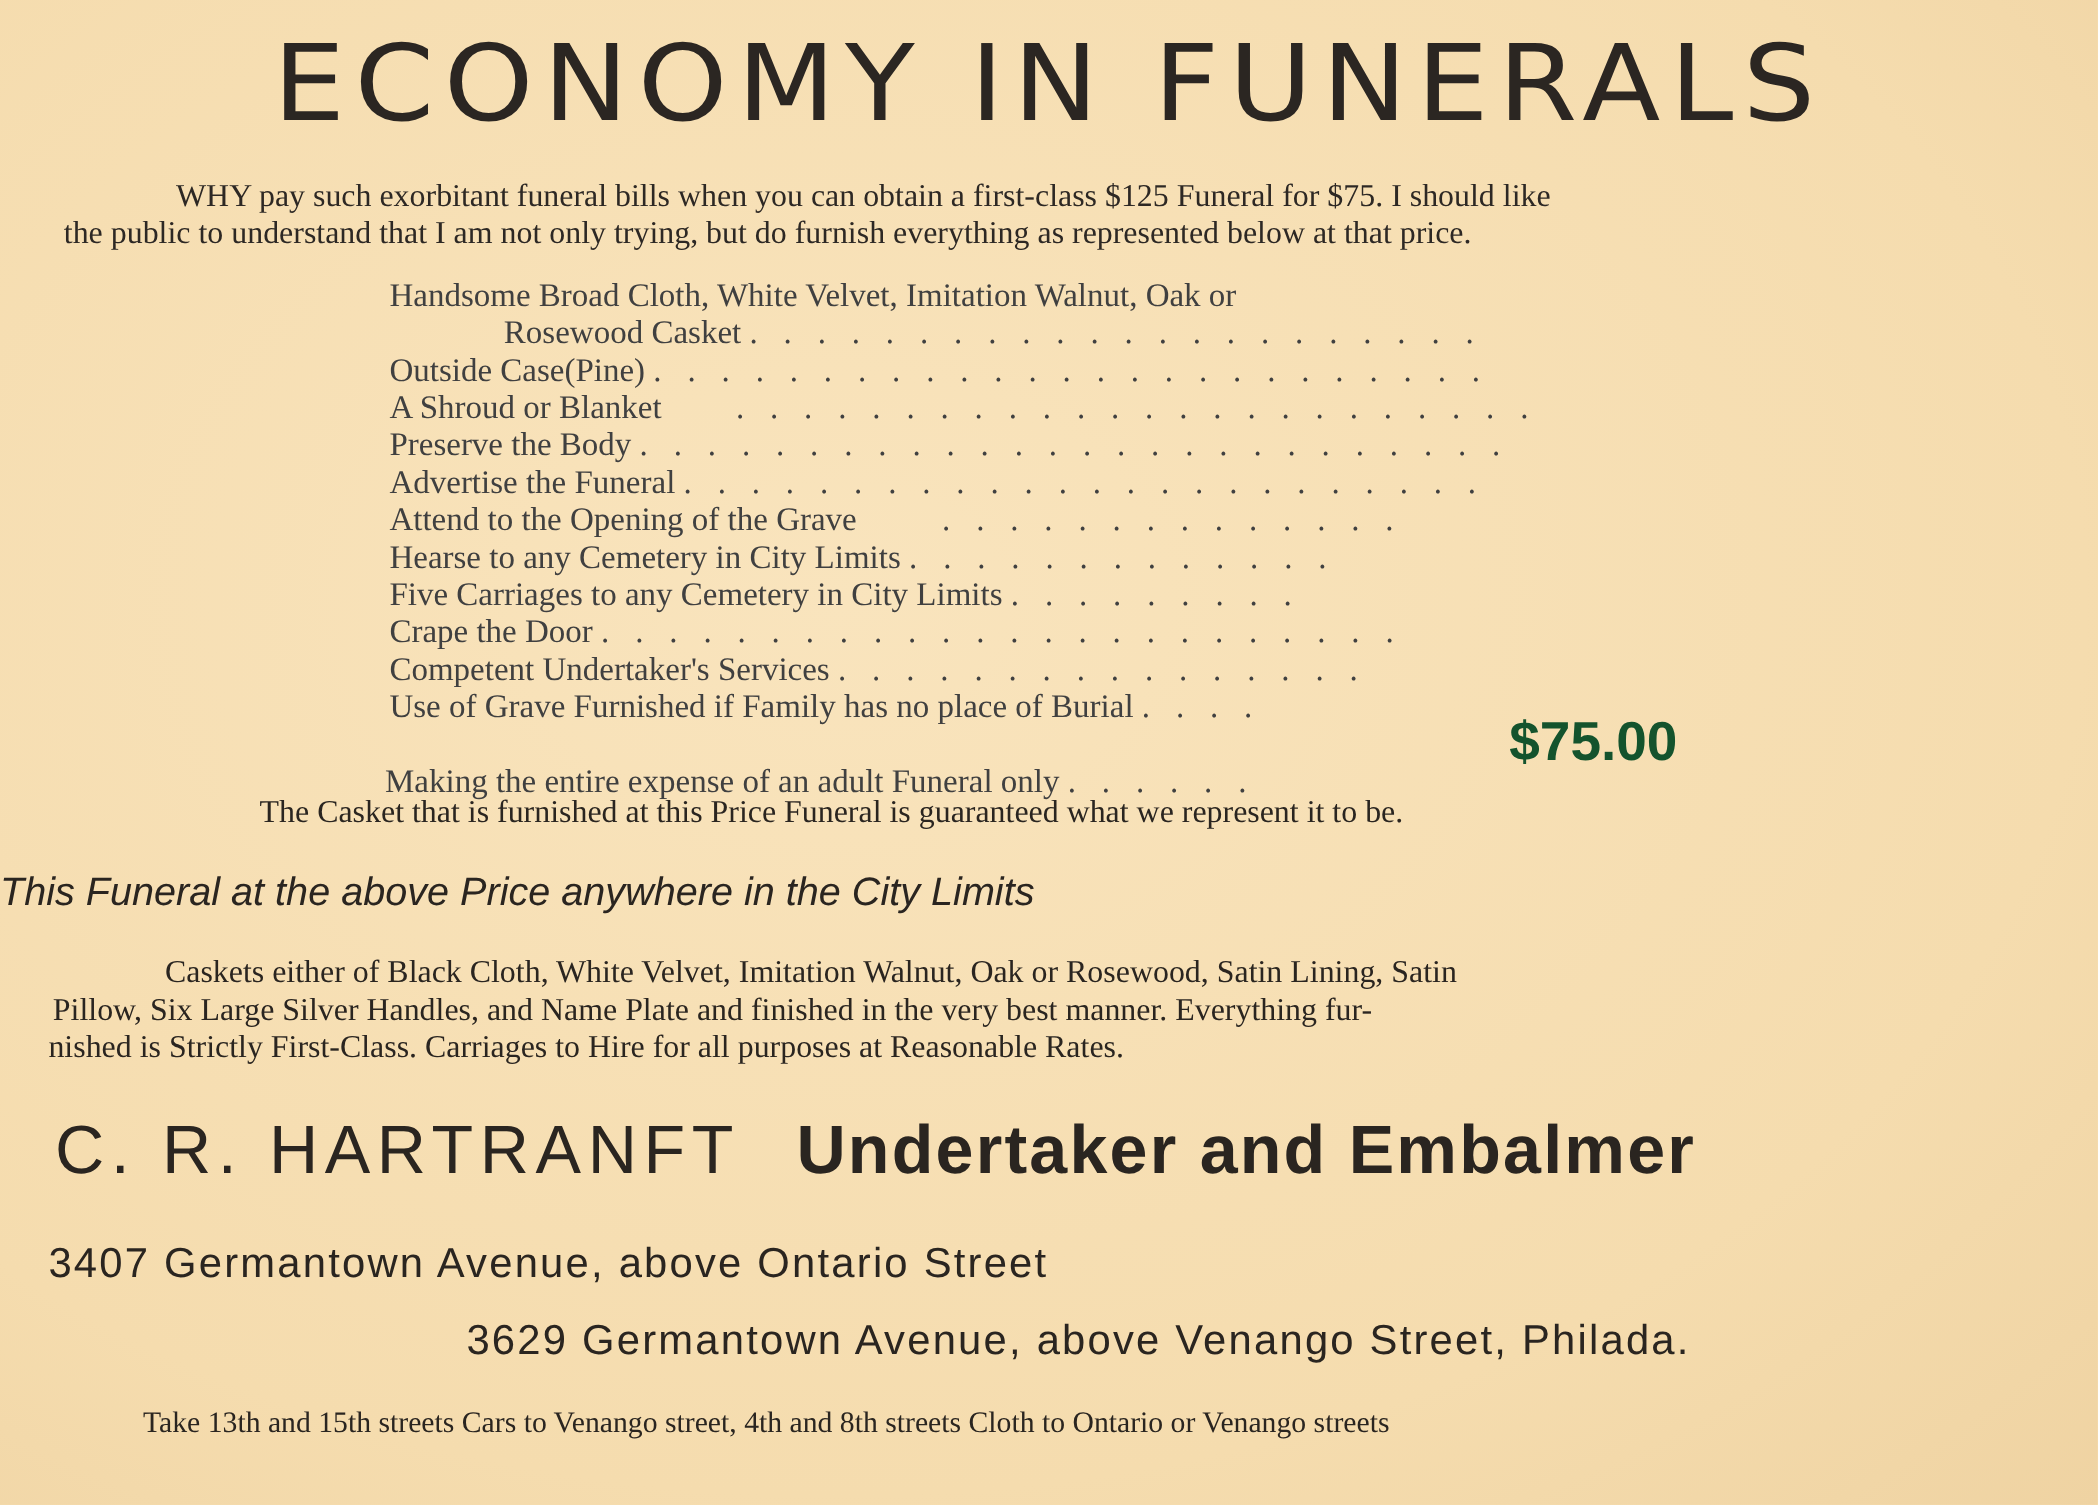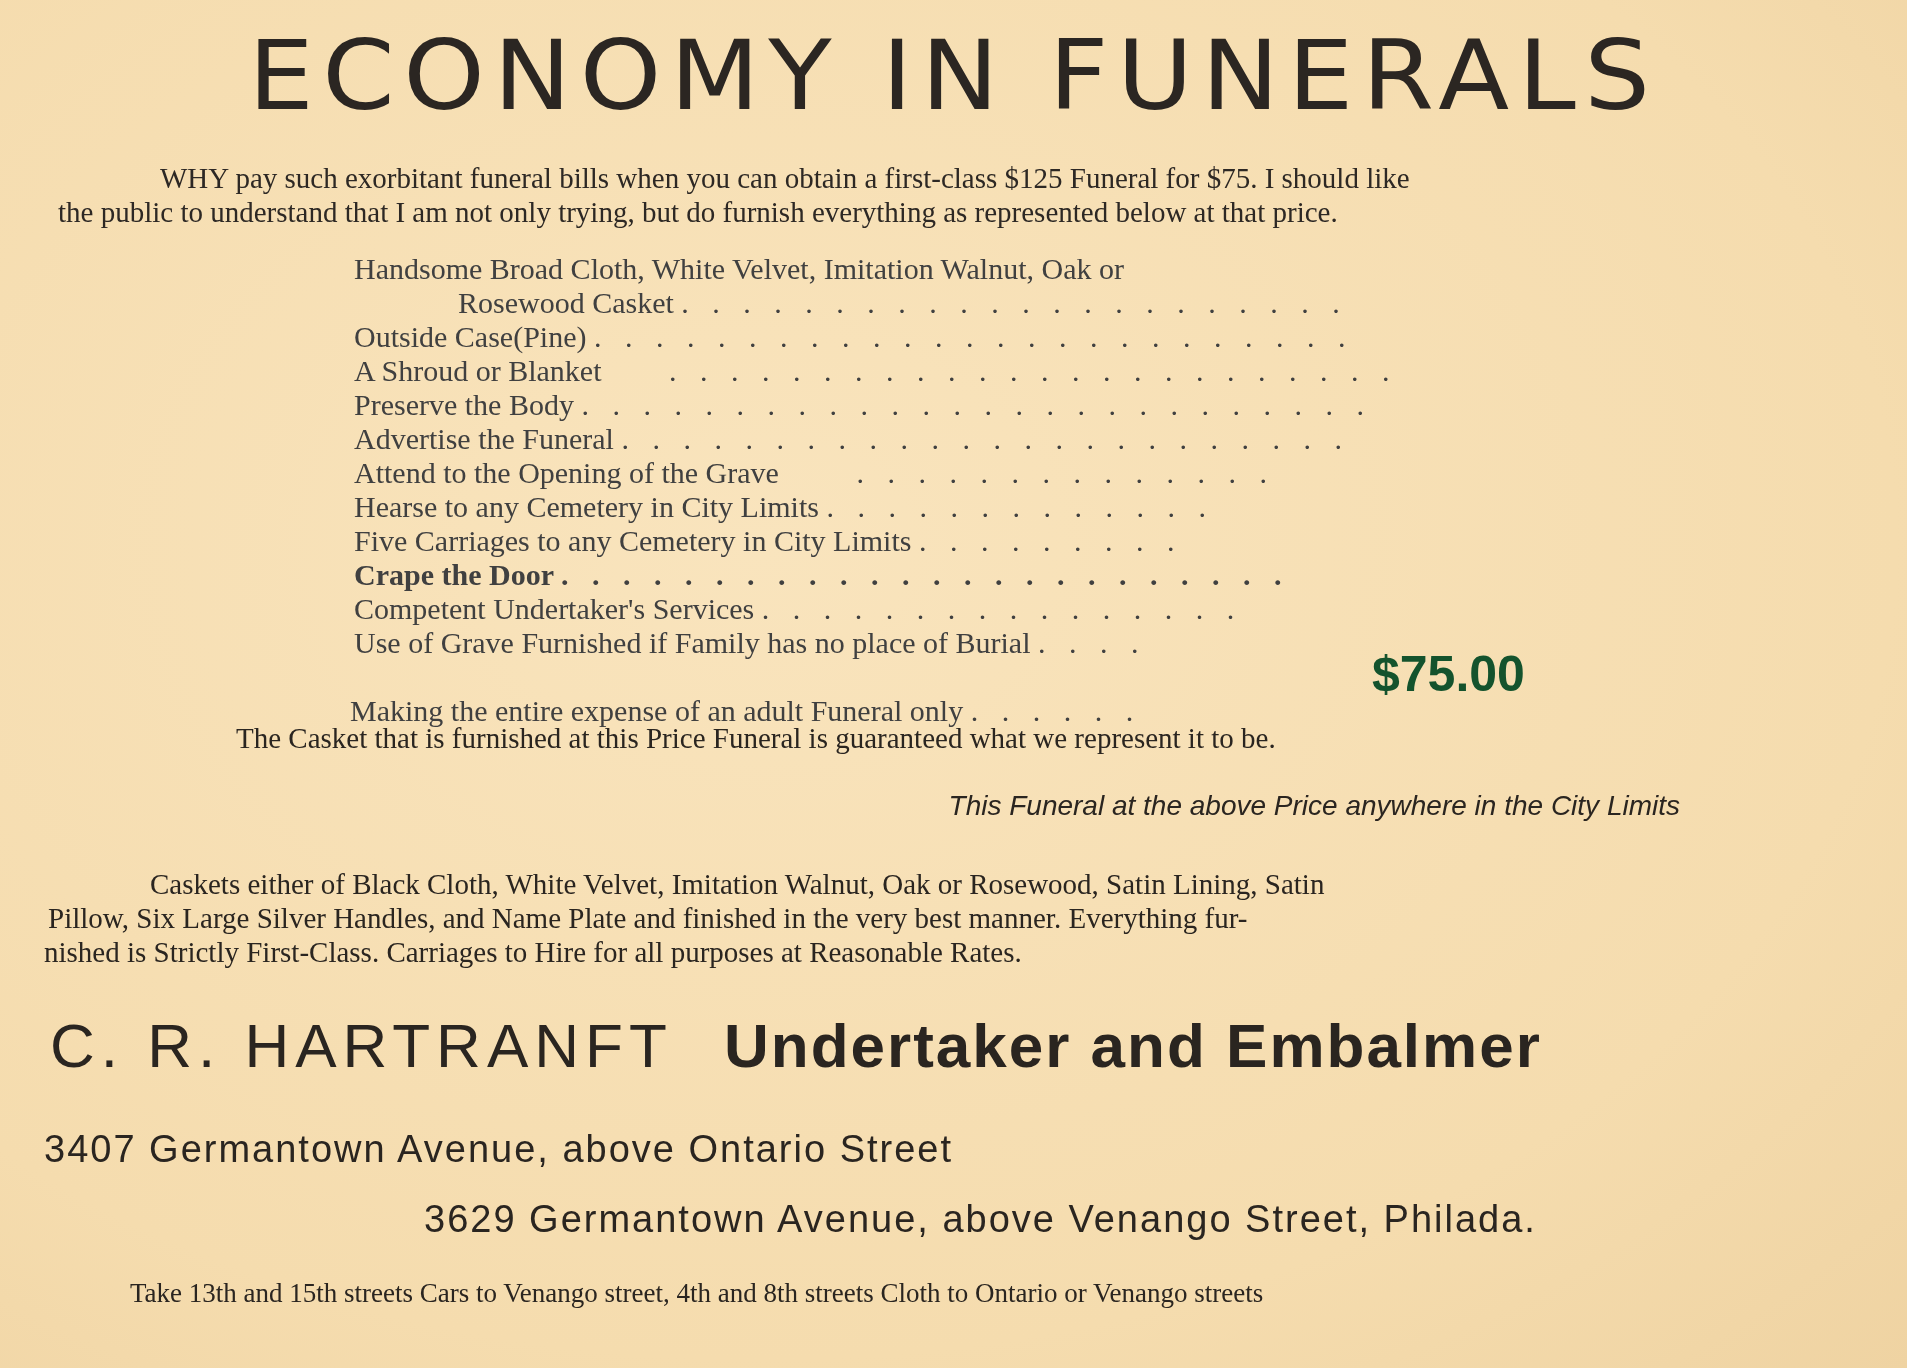--- a/index.html
+++ b/index.html
@@ -19,22 +19,22 @@
   }
   .intro { font-size: 29px; color: #2d2824; }
   .item { font-size: 30px; color: #404040; left: 354px; }
   .dots { letter-spacing: 8px; }
   .price {
     left: 1372px; top: 645px; font-family: "Liberation Sans", sans-serif;
     font-weight: bold; font-size: 50px; color: #14532d;
   }
   .guarantee { font-size: 29px; left: 236px; top: 722px; }
   .italic-line {
-    left: 0; width: 1680px; text-align: right; top: 790px;
-    font-family: "Liberation Sans", sans-serif; font-style: italic; font-size: 28px;
+    left: 0; width: 1680px; text-align: left; top: 790px;
+    font-family: "Liberation Sans", sans-serif; font-style: italic; font-size: 36px;
   }
   .para { font-size: 29px; left: 44px; width: 1820px; }
   .firm {
     left: 50px; top: 1010px; font-family: "Liberation Sans", sans-serif;
     font-size: 62px; font-weight: bold; color: #2a2520; letter-spacing: 2px;
   }
   .firm .name { font-weight: normal; letter-spacing: 6px; }
   .addr { font-family: "Liberation Sans", sans-serif; font-size: 38px; letter-spacing: 2px; }
   .cars { font-size: 27px; left: 130px; top: 1278px; }
 </style>
@@ -75,21 +75,21 @@
     <span class="dots" style="margin-left:70px;">. . . . . . . . . . . . . .</span>
   </div>
   <div class="abs item" style="top:490px;">
     <span>Hearse to any Cemetery in City Limits</span>
     <span class="dots">. . . . . . . . . . . . .</span>
   </div>
   <div class="abs item" style="top:524px;">
     <span>Five Carriages to any Cemetery in City Limits</span>
     <span class="dots">. . . . . . . . .</span>
   </div>
-  <div class="abs item" style="top:558px;font-weight:bold;">
+  <div class="abs item" style="top:558px;">
     <span>Crape the Door</span>
     <span class="dots">. . . . . . . . . . . . . . . . . . . . . . . .</span>
   </div>
   <div class="abs item" style="top:592px;">
     <span>Competent Undertaker's Services</span>
     <span class="dots">. . . . . . . . . . . . . . . .</span>
   </div>
   <div class="abs item" style="top:626px;">
     <span>Use of Grave Furnished if Family has no place of Burial</span>
     <span class="dots">. . . .</span>

